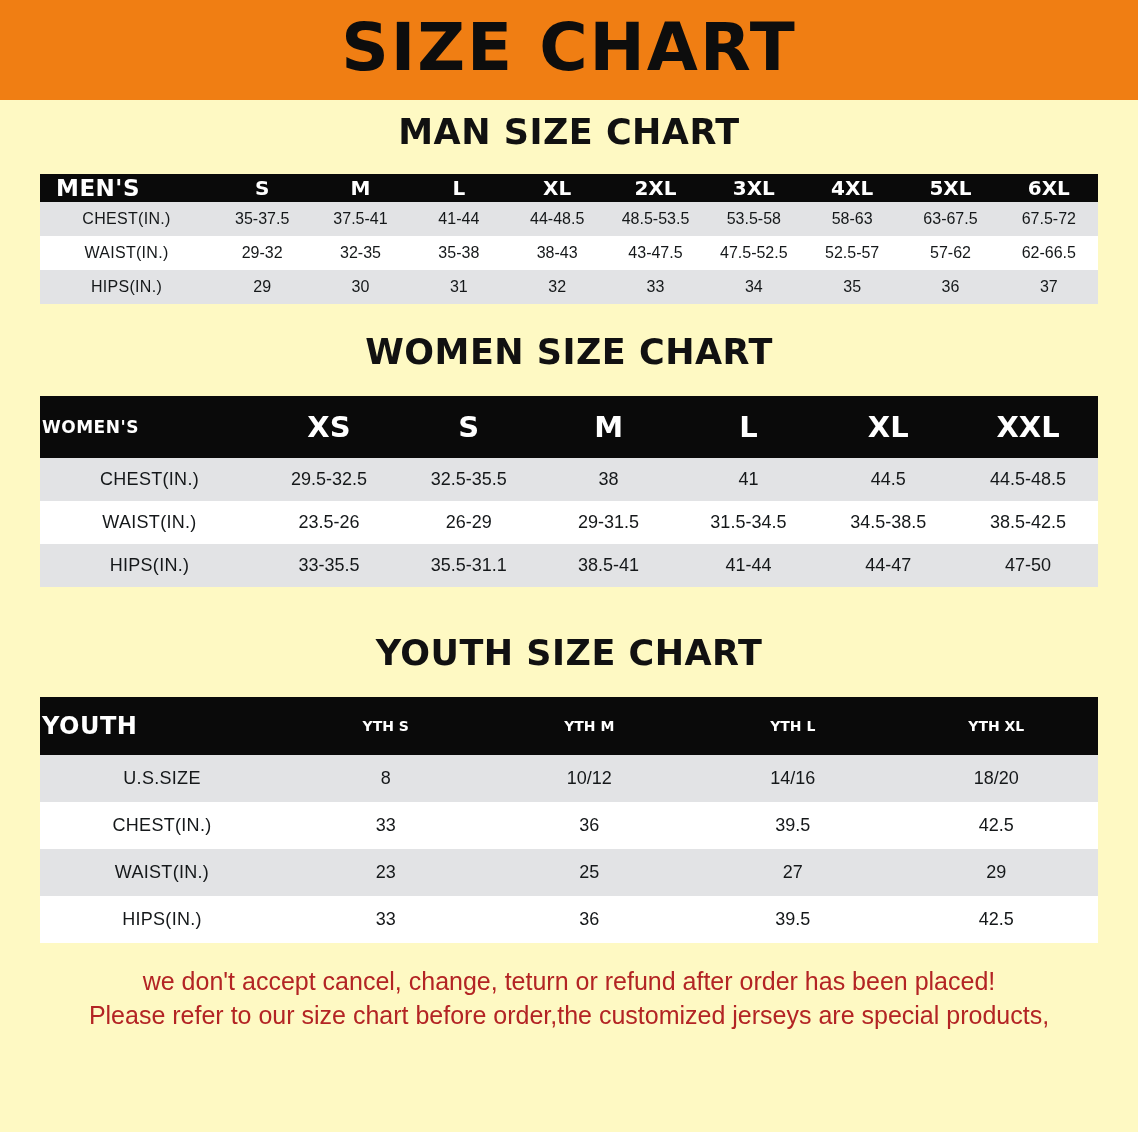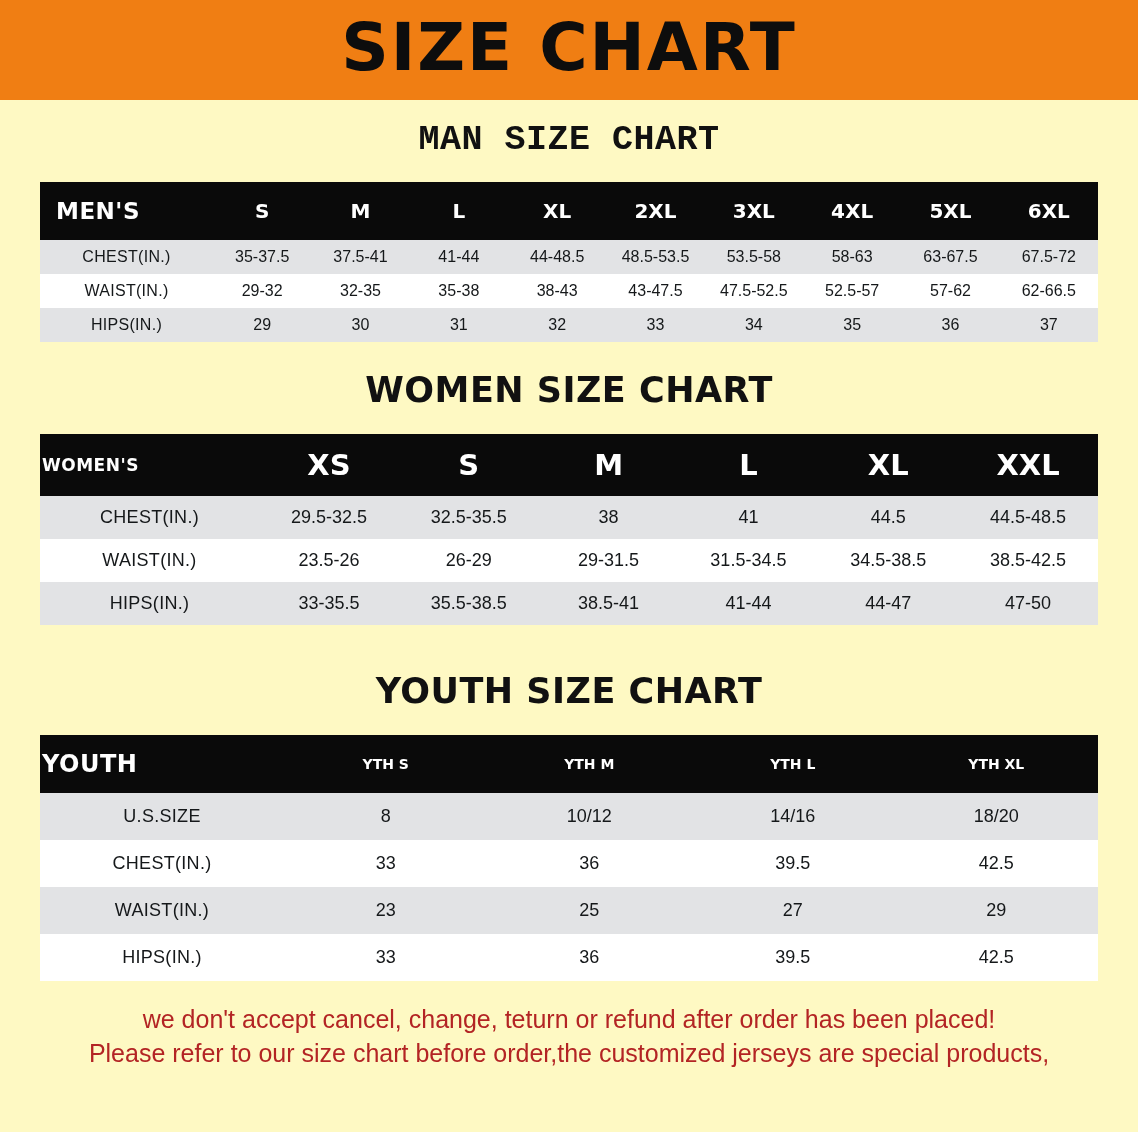--- a/index.html
+++ b/index.html
@@ -40,41 +40,41 @@
   }
   
   .section-title {
     text-align: center;
     font-family: "DejaVu Sans", sans-serif;
     font-weight: bold;
     font-size: 35px;
     color: #111;
     letter-spacing: 0.5px;
   }
-  #man-title { margin-top: 20px; font-family: Liberation Mono, monospace; }
+  #man-title { margin-top: 12px; }
   #women-title { margin-top: 28px; }
   #youth-title { margin-top: 46px; }
 
   
   .table-wrap {
     padding: 0 40px;
     box-sizing: border-box;
   }
   table {
     width: 1058px;
     border-collapse: collapse;
     table-layout: fixed;
   }
   thead th {
     background: #0a0a0a;
     color: #ffffff;
     font-family: "DejaVu Sans", sans-serif;
     font-weight: bold;
     font-size: 21px;
-    padding: 16px 2px;
+    padding: 1px 2px;
     text-align: center;
     white-space: nowrap;
   }
   thead th.first-col {
     text-align: left;
     padding-left: 16px;
     letter-spacing: 0.5px;
   }
   tbody td {
     font-family: "Liberation Sans", sans-serif;
@@ -221,21 +221,21 @@
           <td>23.5-26</td>
           <td>26-29</td>
           <td>29-31.5</td>
           <td>31.5-34.5</td>
           <td>34.5-38.5</td>
           <td>38.5-42.5</td>
         </tr>
         <tr class="shade">
           <td class="first-col">HIPS(IN.)</td>
           <td>33-35.5</td>
-          <td>35.5-38.5</td>
+          <td>35.5-31.1</td>
           <td>38.5-41</td>
           <td>41-44</td>
           <td>44-47</td>
           <td>47-50</td>
         </tr>
       </tbody>
     </table>
   </div>
 
   <div class="section-title" id="youth-title">YOUTH SIZE CHART</div>

